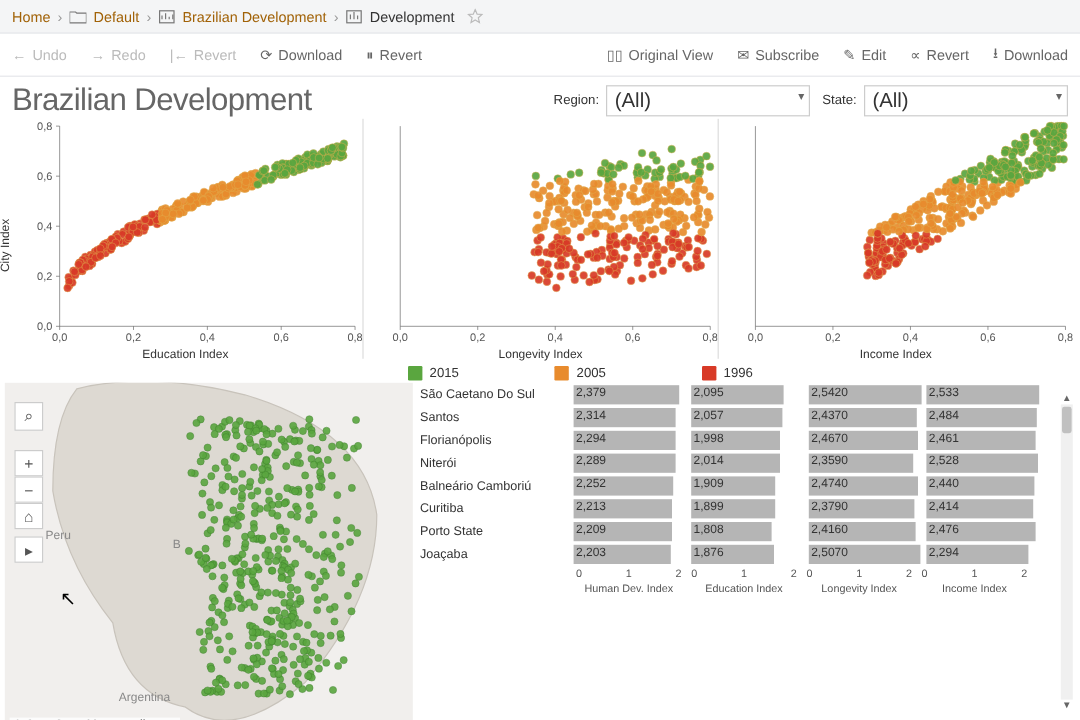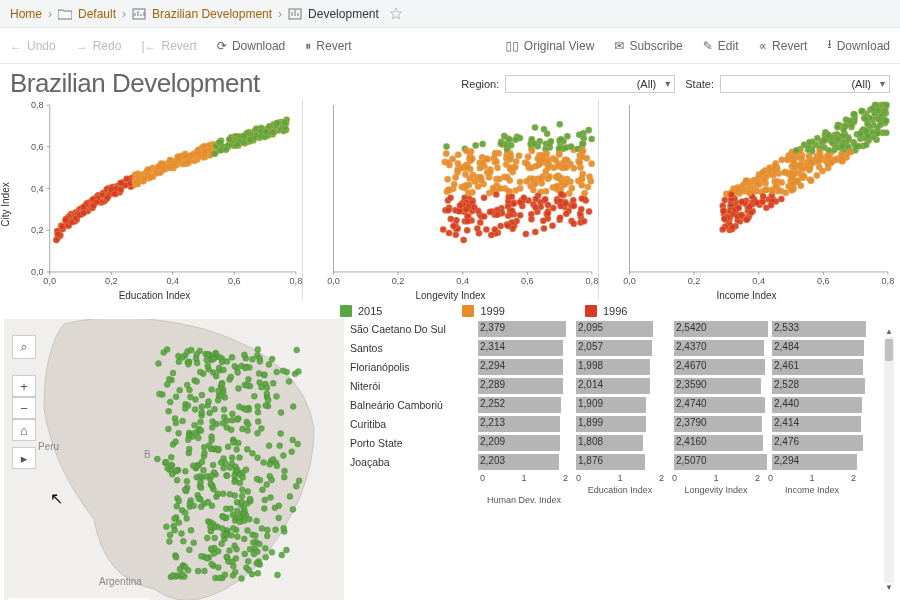--- a/index.html
+++ b/index.html
@@ -14,21 +14,21 @@
   
   .toolbar { height: 36px; display: flex; align-items: center; padding: 0 10px; gap: 20px; border-bottom: 1px solid #e5e7ea; font-size: 12px; color: #666; }
   .tb-btn { display: inline-flex; align-items: center; gap: 5px; cursor: pointer; }
   .tb-btn.disabled { color: #bbb; cursor: default; }
   .tb-spacer { flex: 1; }
 
   
   .title-row { display: flex; align-items: center; padding: 4px 10px 0 10px; gap: 10px; }
   .dash-title { font-size: 26px; font-weight: 300; color: #666; letter-spacing: -0.5px; }
   .filter-block { display: flex; align-items: center; gap: 6px; font-size: 11px; color: #333; }
-  .filter-select { border: 1px solid #ccc; padding: 2px 18px 2px 6px; font-size: 11px; width: 170px; position: relative; background: #fff; text-align: right; }
+  .filter-select { border: 1px solid #ccc; padding: 2px 18px 2px 6px; font-size: 17px; width: 170px; position: relative; background: #fff; }
   .filter-select::after { content: '▾'; position: absolute; right: 4px; top: 2px; color: #666; font-size: 10px; }
 
   
   .charts-row { display: flex; height: 200px; padding: 0 6px; }
   .chart-panel { flex: 1; position: relative; border-left: 1px solid transparent; }
   .chart-panel + .chart-panel { border-left: 1px solid #ddd; }
   .y-axis-label { position: absolute; left: -2px; top: 50%; transform: translateX(-50%) rotate(-90deg); font-size: 10px; color: #333; white-space: nowrap; }
   .x-axis-label { position: absolute; bottom: -2px; left: 50%; transform: translateX(-50%); font-size: 10px; color: #333; }
   .chart-svg { position: absolute; inset: 0; }
   .tick-label { font-size: 9px; fill: #555; }
@@ -1361,21 +1361,21 @@
   </div>
 </div>
 
 <div class="legend-row" style="padding-left:340px;justify-content:flex-start;gap:80px">
   <div class="legend-item">
       <span class="legend-sw" style="background:#5aa63f"></span>
       <span>2015</span>
     </div>
   <div class="legend-item">
       <span class="legend-sw" style="background:#e88b2d"></span>
-      <span>1999</span>
+      <span>2005</span>
     </div>
   <div class="legend-item">
       <span class="legend-sw" style="background:#d83a27"></span>
       <span>1996</span>
     </div>
 </div>
 
 <div class="bottom-row">
 
   <div class="map-area">
@@ -2012,21 +2012,21 @@
           </div>
         </div>
       </div>
     <div class="col-labels" id="col-axes" style="margin-left:126px">
         <div class="col-axis">
           <div class="ticks">
             <span>0</span>
             <span>1</span>
             <span>2</span>
           </div>
-          <div style="margin-top:12px">Human Dev. Index</div>
+          <div style="margin-top:2px">Human Dev. Index</div>
         </div>
         <div class="col-axis">
           <div class="ticks">
             <span>0</span>
             <span>1</span>
             <span>2</span>
           </div>
           <div style="margin-top:2px">Education Index</div>
         </div>
         <div class="col-axis">

